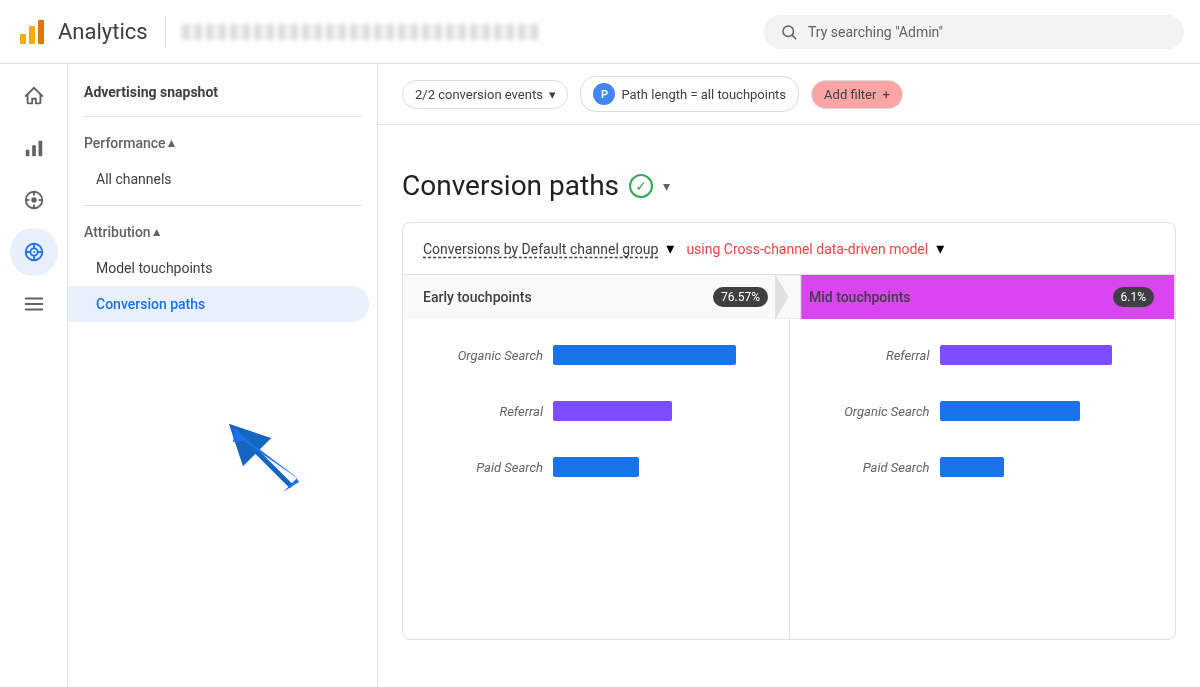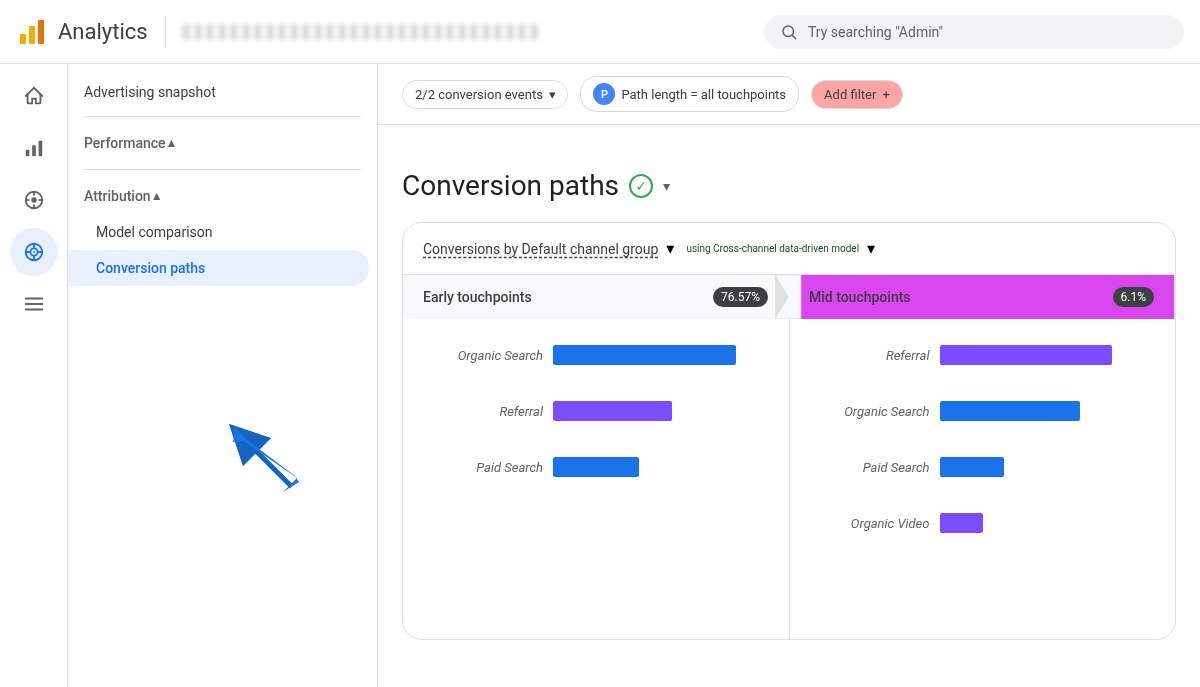--- a/index.html
+++ b/index.html
@@ -103,21 +103,21 @@
       width: 310px;
       background: #fff;
       border-right: 1px solid #e0e0e0;
       overflow-y: auto;
       flex-shrink: 0;
       padding: 8px 0;
     }
     .sidebar-section-header {
       padding: 12px 16px 8px 16px;
       font-size: 14px;
-      font-weight: 400;
+      font-weight: 700;
       color: #3c4043;
     }
     .sidebar-item {
       padding: 10px 16px 10px 28px;
       font-size: 14px;
       color: #3c4043;
       cursor: pointer;
       border-radius: 0 24px 24px 0;
       margin-right: 8px;
     }
@@ -236,40 +236,40 @@
     }
     .dropdown-arrow {
       color: #5f6368;
       font-size: 14px;
       cursor: pointer;
     }
 
     
     .chart-section {
       border: 1px solid #e0e0e0;
-      border-radius: 20px;
+      border-radius: 8px;
       overflow: hidden;
     }
     .chart-header {
       padding: 16px 20px;
       border-bottom: 1px solid #e0e0e0;
       display: flex;
       align-items: center;
       gap: 8px;
     }
     .chart-header-label {
       font-size: 14px;
       color: #3c4043;
       text-decoration: underline;
       text-decoration-style: dashed;
       text-underline-offset: 3px;
     }
     .chart-header-model {
-      font-size: 10px;
-      color: #14532d;
+      font-size: 14px;
+      color: #ef4444;
       margin-left: 4px;
     }
 
     
     .touchpoints-bar {
       display: flex;
       background: #d946ef;
     }
     .touchpoint-segment {
       flex: 1;
@@ -408,31 +408,34 @@
 
   <div class="sidebar">
     <div class="sidebar-section-header">Advertising snapshot</div>
     <hr class="sidebar-divider">
 
     <div class="sidebar-section">
       <div class="sidebar-section-title">
         <span>Performance</span>
         <span class="chevron-icon">▲</span>
       </div>
+      <div class="sidebar-item">
+        <span>All channels</span>
+      </div>
     </div>
 
     <hr class="sidebar-divider">
 
     <div class="sidebar-section">
       <div class="sidebar-section-title">
         <span>Attribution</span>
         <span class="chevron-icon">▲</span>
       </div>
       <div class="sidebar-item">
-        <span>Model comparison</span>
+        <span>Model touchpoints</span>
       </div>
       <div class="sidebar-item active">
         <span>Conversion paths</span>
       </div>
     </div>
   </div>
 
   <div class="content">
 
     <div class="filter-bar">
@@ -521,26 +524,20 @@
               </div>
             </div>
             <div style="height:24px;"></div>
             <div class="bar-row">
               <span class="bar-label">Paid Search</span>
               <div class="bar-container">
                 <div class="bar-fill bar-blue" style="width:30%;"></div>
               </div>
             </div>
             <div style="height:24px;"></div>
-            <div class="bar-row">
-              <span class="bar-label">Organic Video</span>
-              <div class="bar-container">
-                <div class="bar-fill bar-purple" style="width:20%;"></div>
-              </div>
-            </div>
           </div>
         </div>
       </div>
     </div>
   </div>
 </div>
 
 <div style="position:fixed; left:225px; top:420px; z-index:500; pointer-events:none;">
   <svg width="80" height="80" viewBox="0 0 80 80">
 

